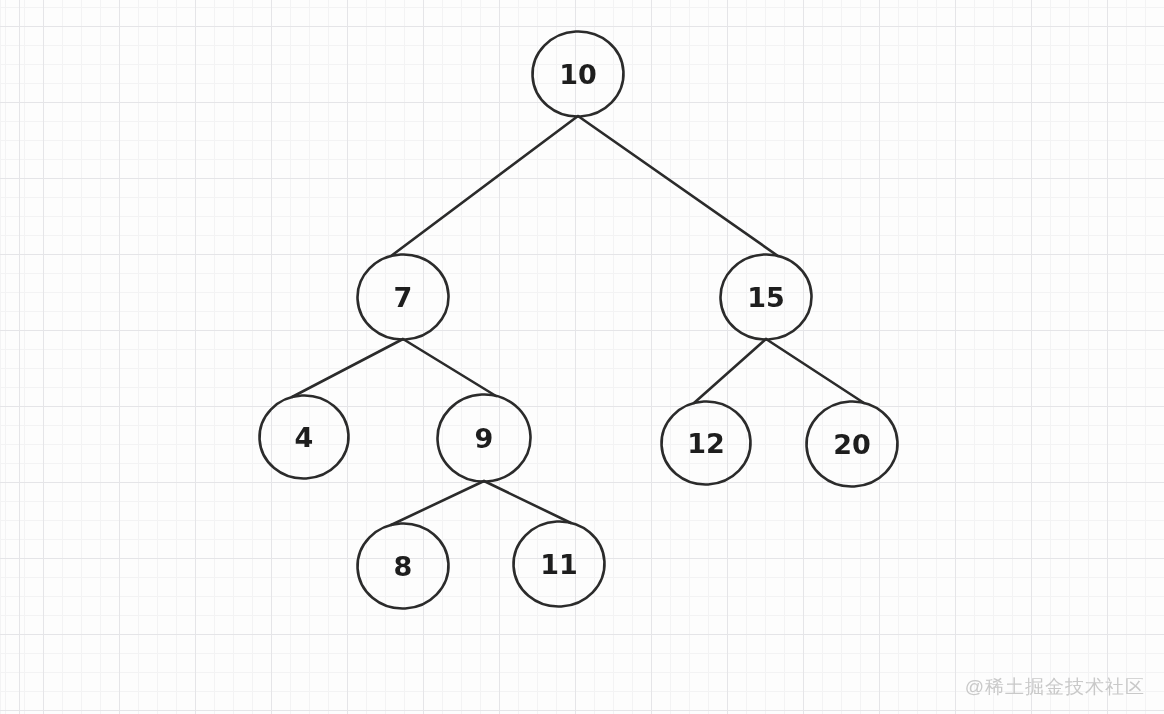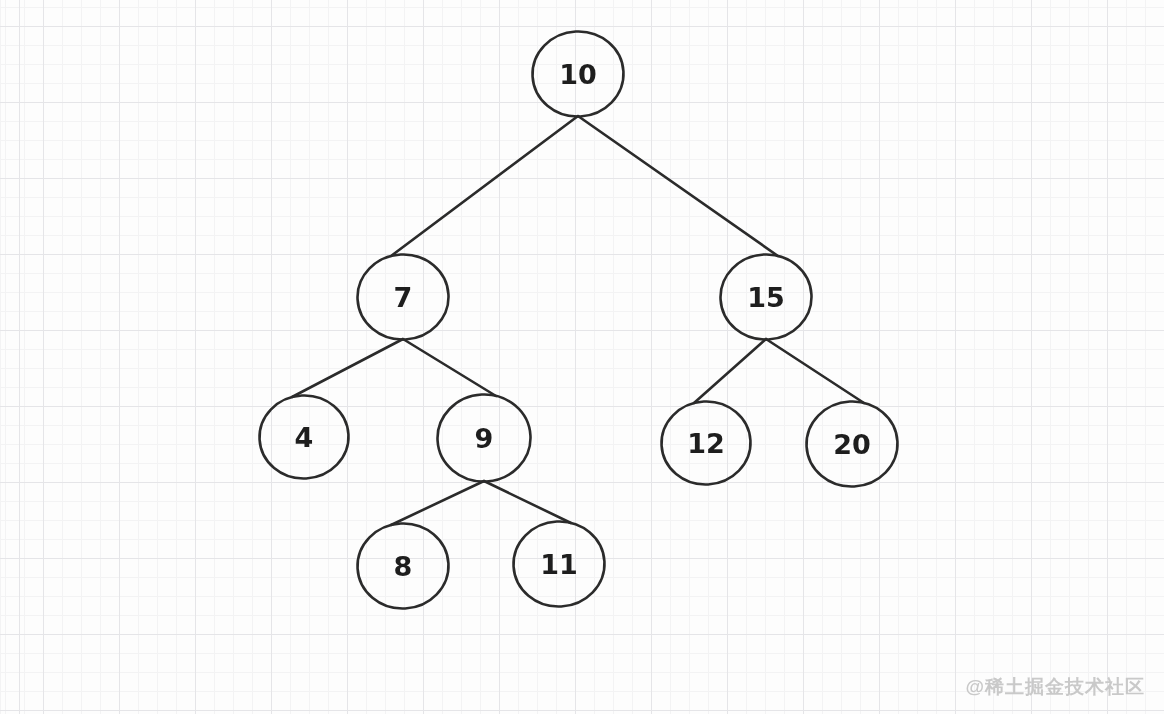--- a/index.html
+++ b/index.html
@@ -32,21 +32,20 @@
     font-size: 27px;
   }
   .watermark {
     position: absolute;
     right: 19px;
     bottom: 14px;
     font-size: 19px;
     letter-spacing: 1px;
     color: var(--watermark-color, #c9c9c9);
     user-select: none;
-    font-weight: bold;
   }
 </style>
 </head>
 <body>
 
 <div class="canvas" style="--bg: #fdfdfd; --grid-minor: #f3f3f4; --grid-major: #e5e5e8; --watermark-color: #c9c9c9;">
   <svg class="tree" width="1164" height="714" viewBox="0 0 1164 714">
       <line x1="578" y1="116" x2="391" y2="256" stroke="#2b2b2b" stroke-width="2.6" stroke-linecap="round"></line>
       <line x1="578" y1="116" x2="778" y2="256" stroke="#2b2b2b" stroke-width="2.6" stroke-linecap="round"></line>
       <line x1="403" y1="339" x2="292" y2="397" stroke="#2b2b2b" stroke-width="2.6" stroke-linecap="round"></line>

